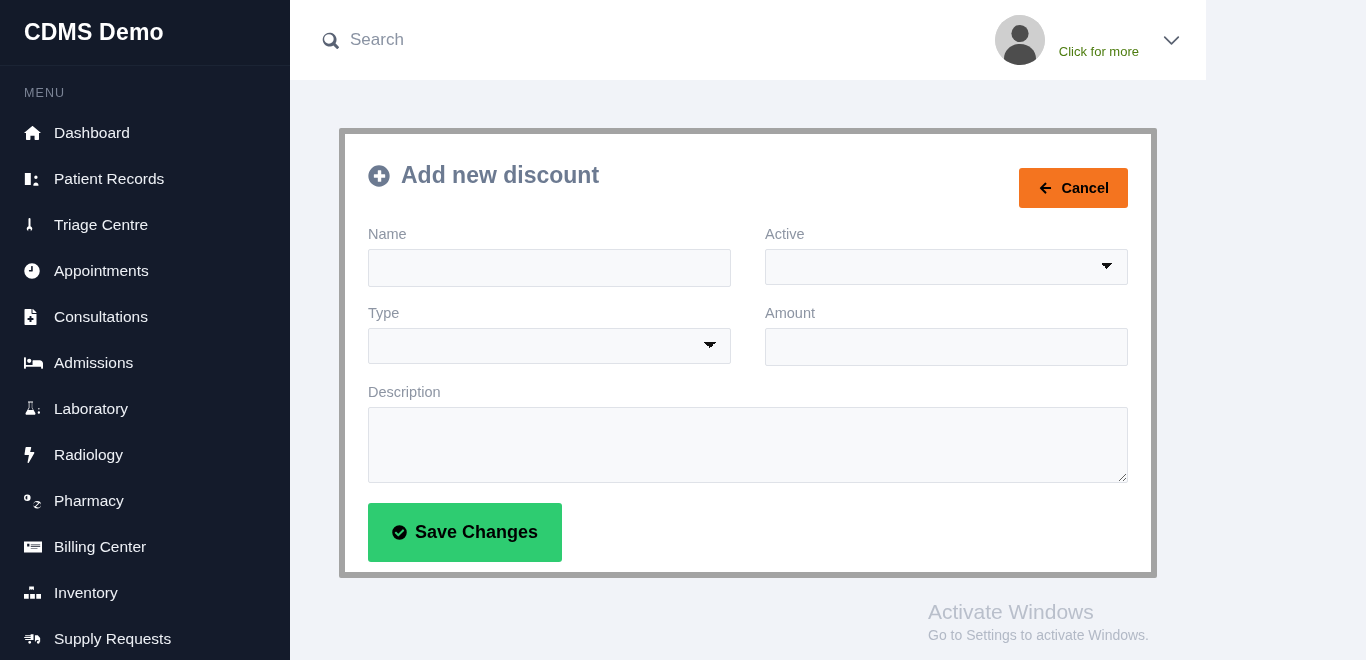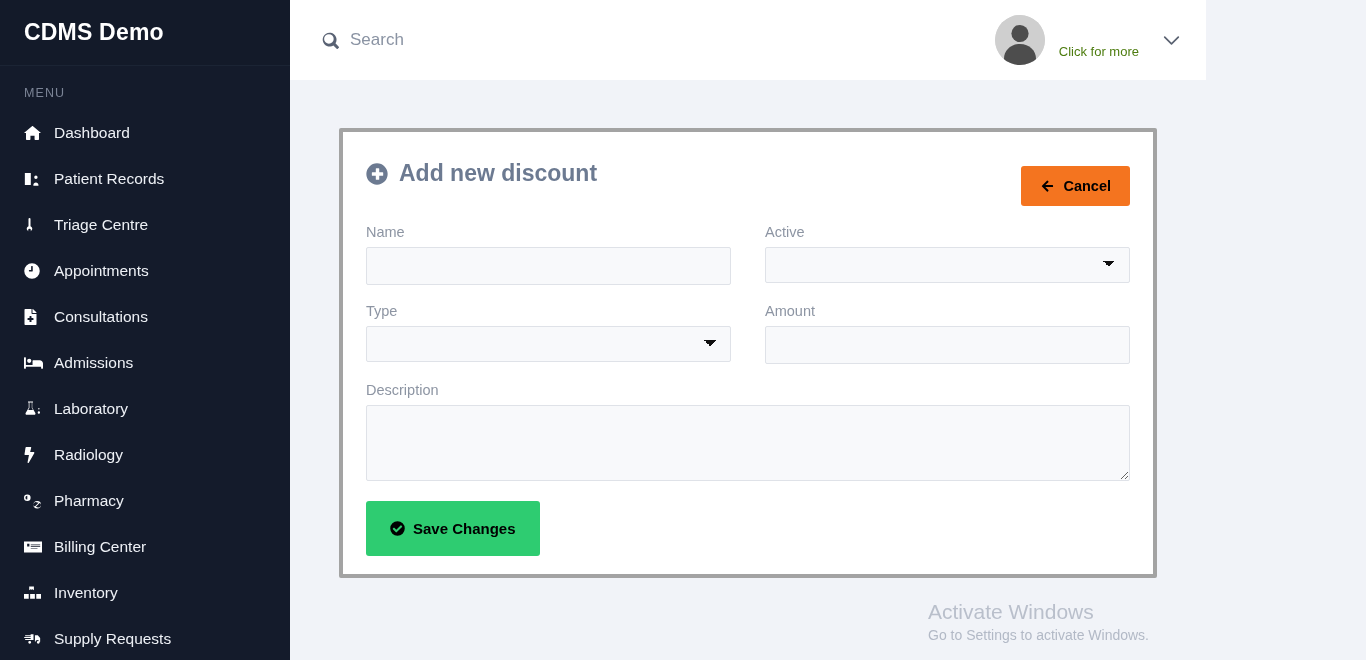--- a/index.html
+++ b/index.html
@@ -105,21 +105,21 @@
   }
 
   
   .content {
     flex: 1;
     padding: 48px 49px 0 49px;
     position: relative;
   }
   .card {
     background: #ffffff;
-    border: 4px solid #a3a3a3;
+    border: 6px solid #a3a3a3;
     border-radius: 2px;
     padding: 28px 23px 30px 23px;
     height: 450px;
   }
   .card-head {
     display: flex; align-items: flex-start;
     justify-content: space-between;
   }
   .card-title {
     display: flex; align-items: center; gap: 11px;
@@ -137,21 +137,21 @@
     font-weight: bold;
   }
   .btn-cancel {
     background: #f4741f;
     font-size: 14.5px;
     padding: 12px 19px;
     margin-top: 6px;
   }
   .btn-save {
     background: #2ecc71;
-    font-size: 15px;
+    font-size: 18px;
     padding: 19px 24px;
     margin-top: 20px;
   }
   .form-row {
     display: flex; gap: 34px;
     margin-top: 18px;
   }
   .field { flex: 1; display: flex; flex-direction: column; }
   .field-label {
     color: #8d95a3;

